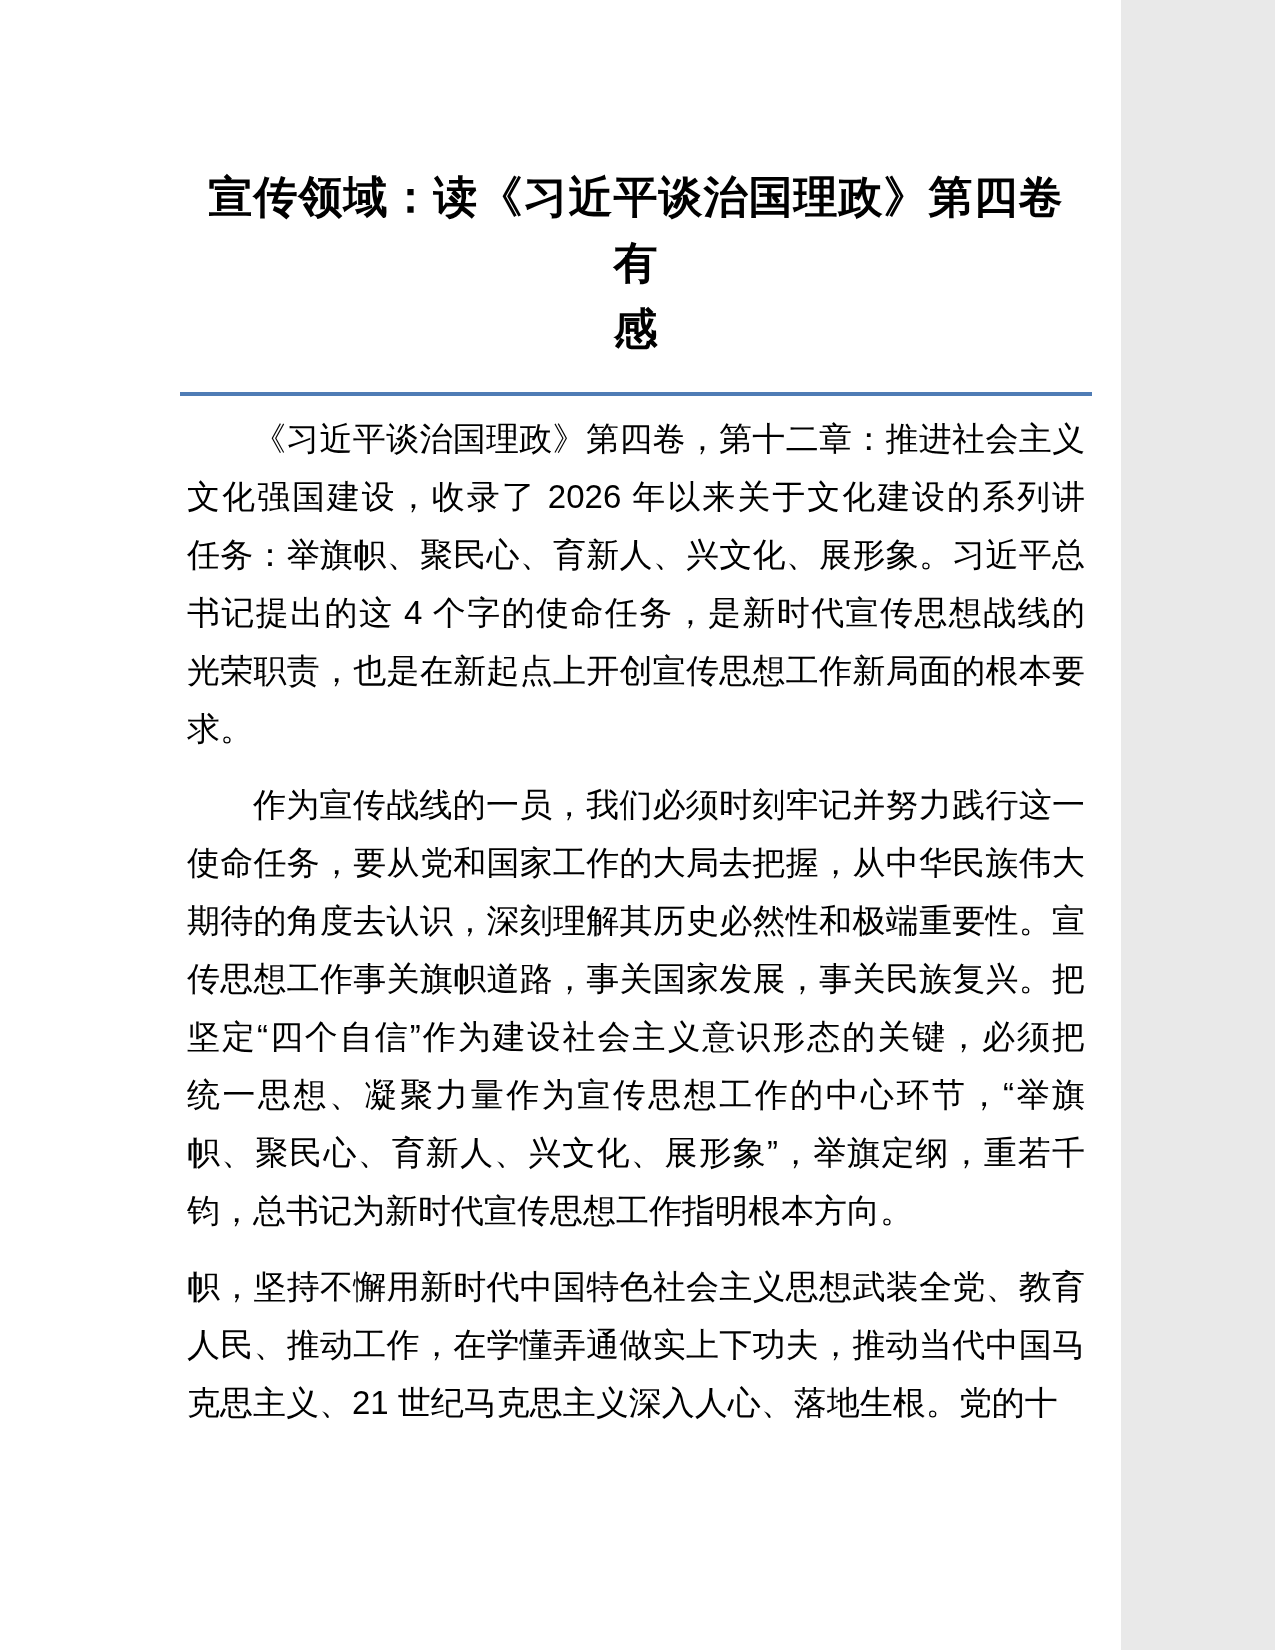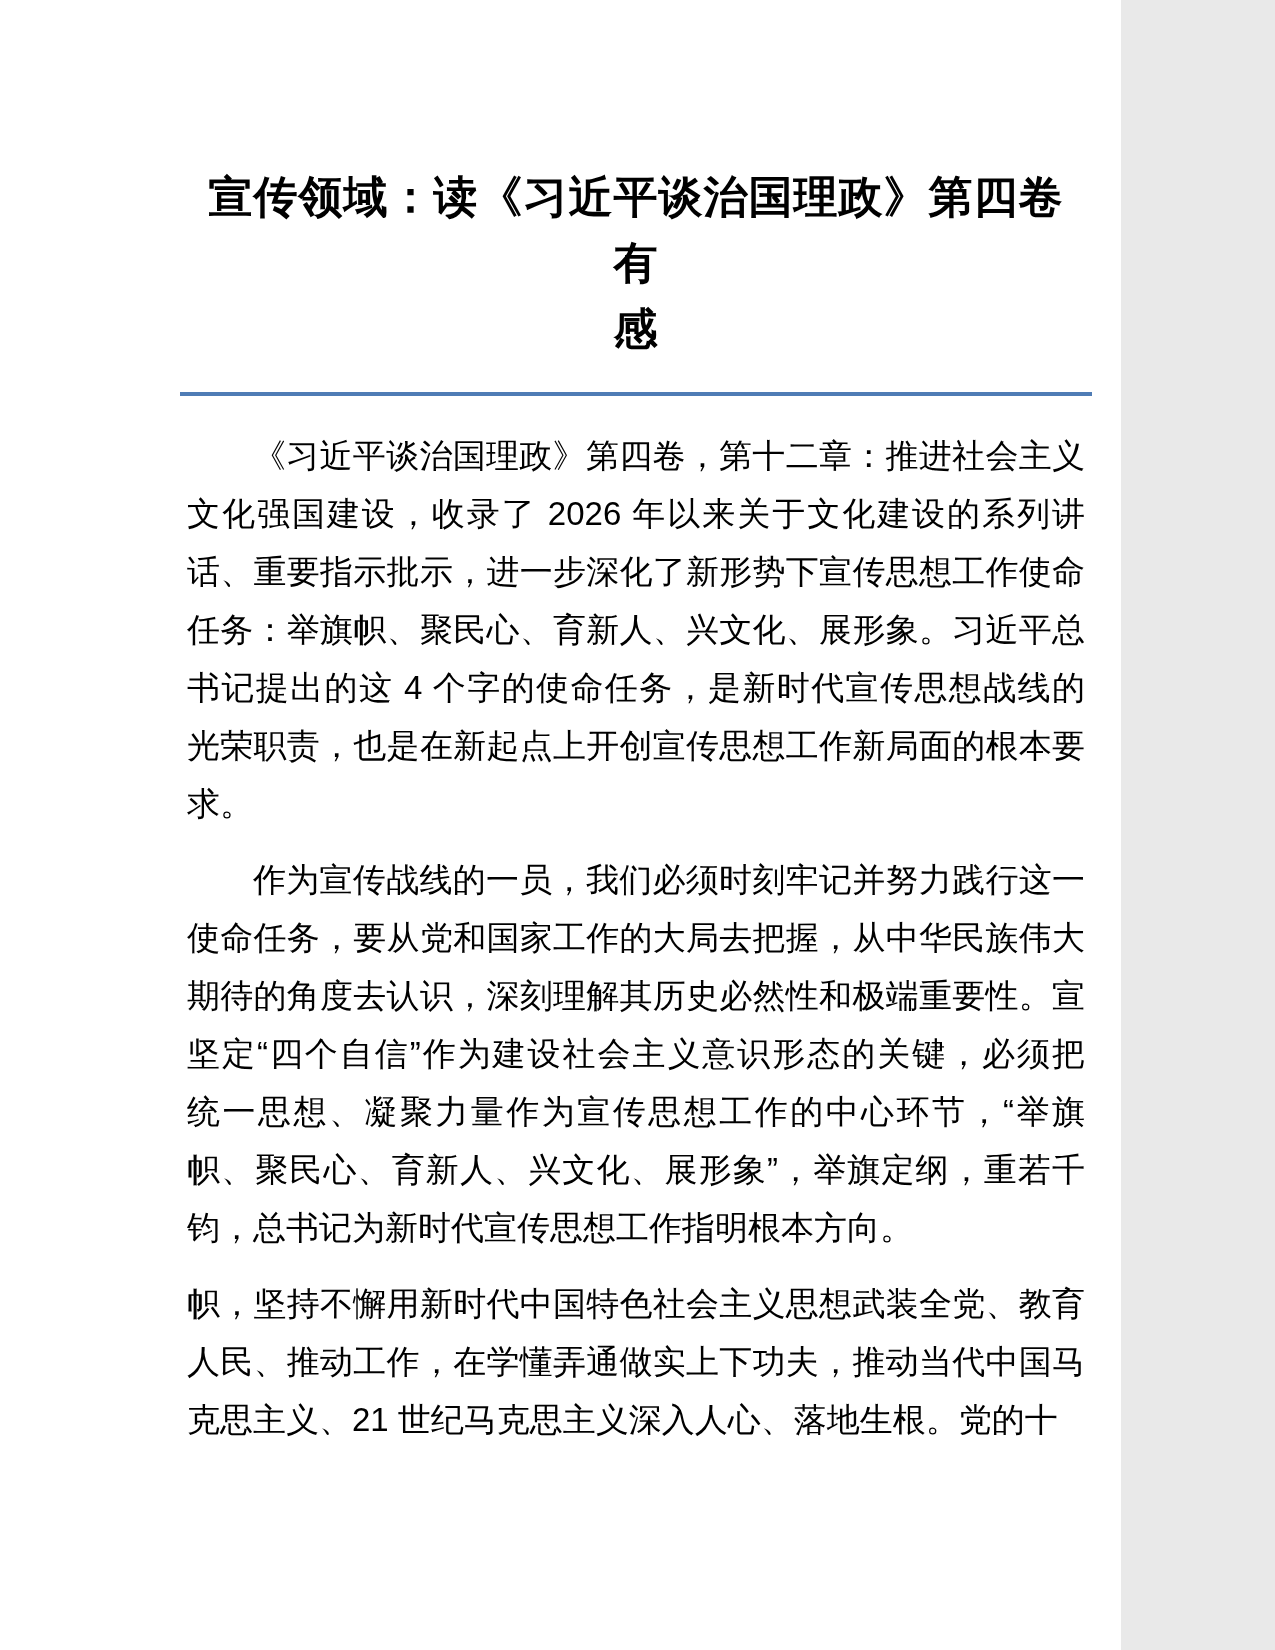--- a/index.html
+++ b/index.html
@@ -32,21 +32,21 @@
   }
   .title-line {
     display: block;
   }
   .divider {
     height: 4px;
     margin: 5px -7px 0 -7px;
     background: #4F7CB5;
   }
   .doc-body {
-    padding-top: 31px;
+    padding-top: 14px;
   }
   .para {
     font-size: 33px;
     line-height: 58px;
     margin: 0 0 18px 0;
     color: #000000;
   }
   .line {
     text-align: justify;
     text-align-last: justify;
@@ -67,30 +67,30 @@
   <div class="content">
     <h1 class="doc-title">
       <span class="title-line">宣传领域：读《习近平谈治国理政》第四卷有</span>
       <span class="title-line">感</span>
     </h1>
     <div class="divider" style="background: rgb(79, 124, 181);"></div>
     <div class="doc-body">
         <div class="para">
           <div class="line first">《习近平谈治国理政》第四卷，第十二章：推进社会主义</div>
           <div class="line">文化强国建设，收录了 2026 年以来关于文化建设的系列讲</div>
-          <div class="line">话、重要指示批示，进一步深化了新形势下宣传思想工作使命</div>
           <div class="line">任务：举旗帜、聚民心、育新人、兴文化、展形象。习近平总</div>
           <div class="line">书记提出的这 4 个字的使命任务，是新时代宣传思想战线的</div>
           <div class="line">光荣职责，也是在新起点上开创宣传思想工作新局面的根本要</div>
           <div class="line last">求。</div>
         </div>
         <div class="para">
           <div class="line first">作为宣传战线的一员，我们必须时刻牢记并努力践行这一</div>
           <div class="line">使命任务，要从党和国家工作的大局去把握，从中华民族伟大</div>
           <div class="line">期待的角度去认识，深刻理解其历史必然性和极端重要性。宣</div>
+          <div class="line">传思想工作事关旗帜道路，事关国家发展，事关民族复兴。把</div>
           <div class="line">坚定“四个自信”作为建设社会主义意识形态的关键，必须把</div>
           <div class="line">统一思想、凝聚力量作为宣传思想工作的中心环节，“举旗</div>
           <div class="line">帜、聚民心、育新人、兴文化、展形象”，举旗定纲，重若千</div>
           <div class="line last">钧，总书记为新时代宣传思想工作指明根本方向。</div>
         </div>
         <div class="para">
           <div class="line">帜，坚持不懈用新时代中国特色社会主义思想武装全党、教育</div>
           <div class="line">人民、推动工作，在学懂弄通做实上下功夫，推动当代中国马</div>
           <div class="line last">克思主义、21 世纪马克思主义深入人心、落地生根。党的十</div>
         </div>

